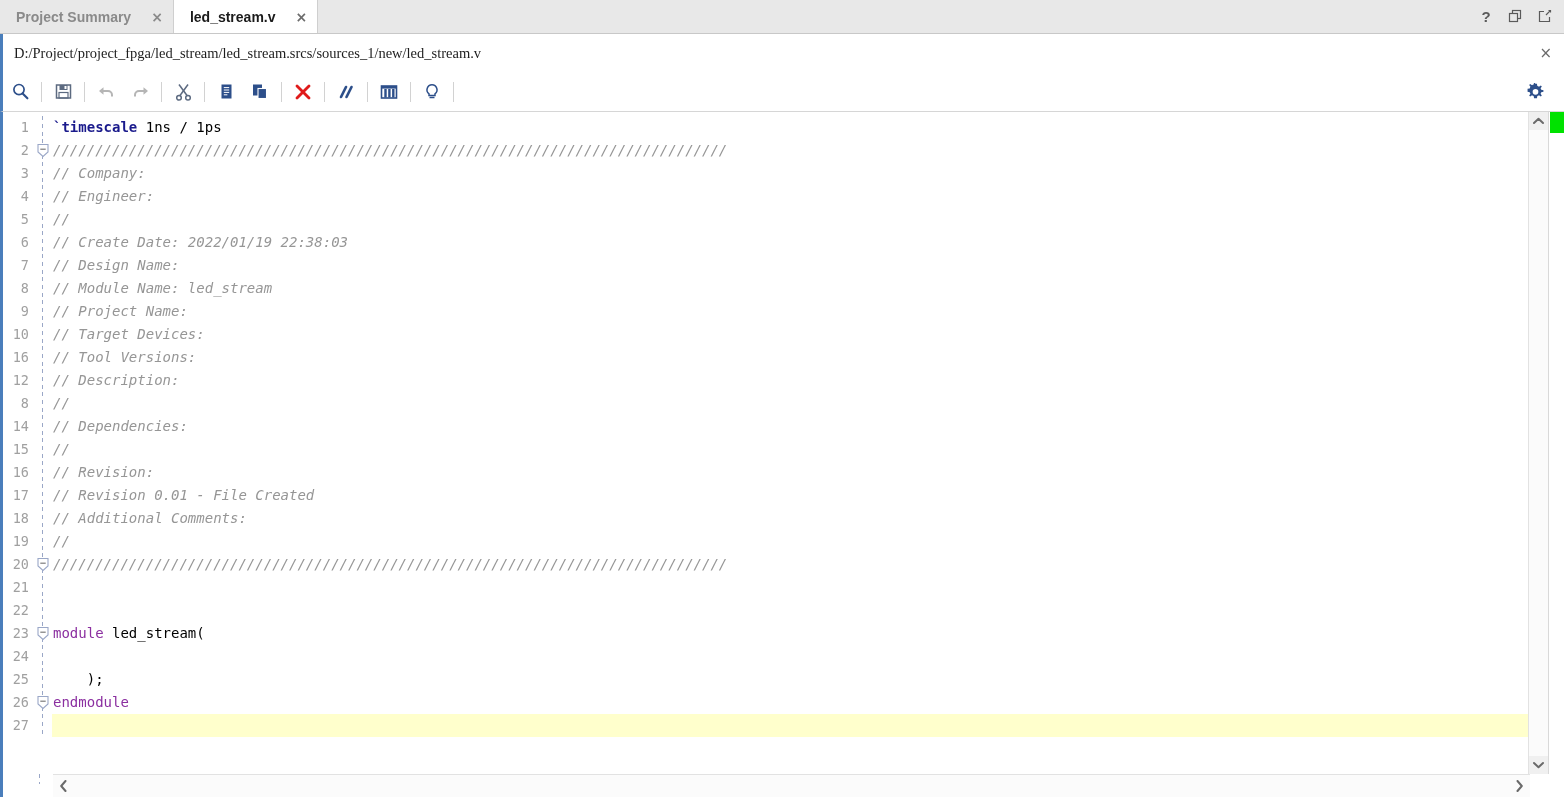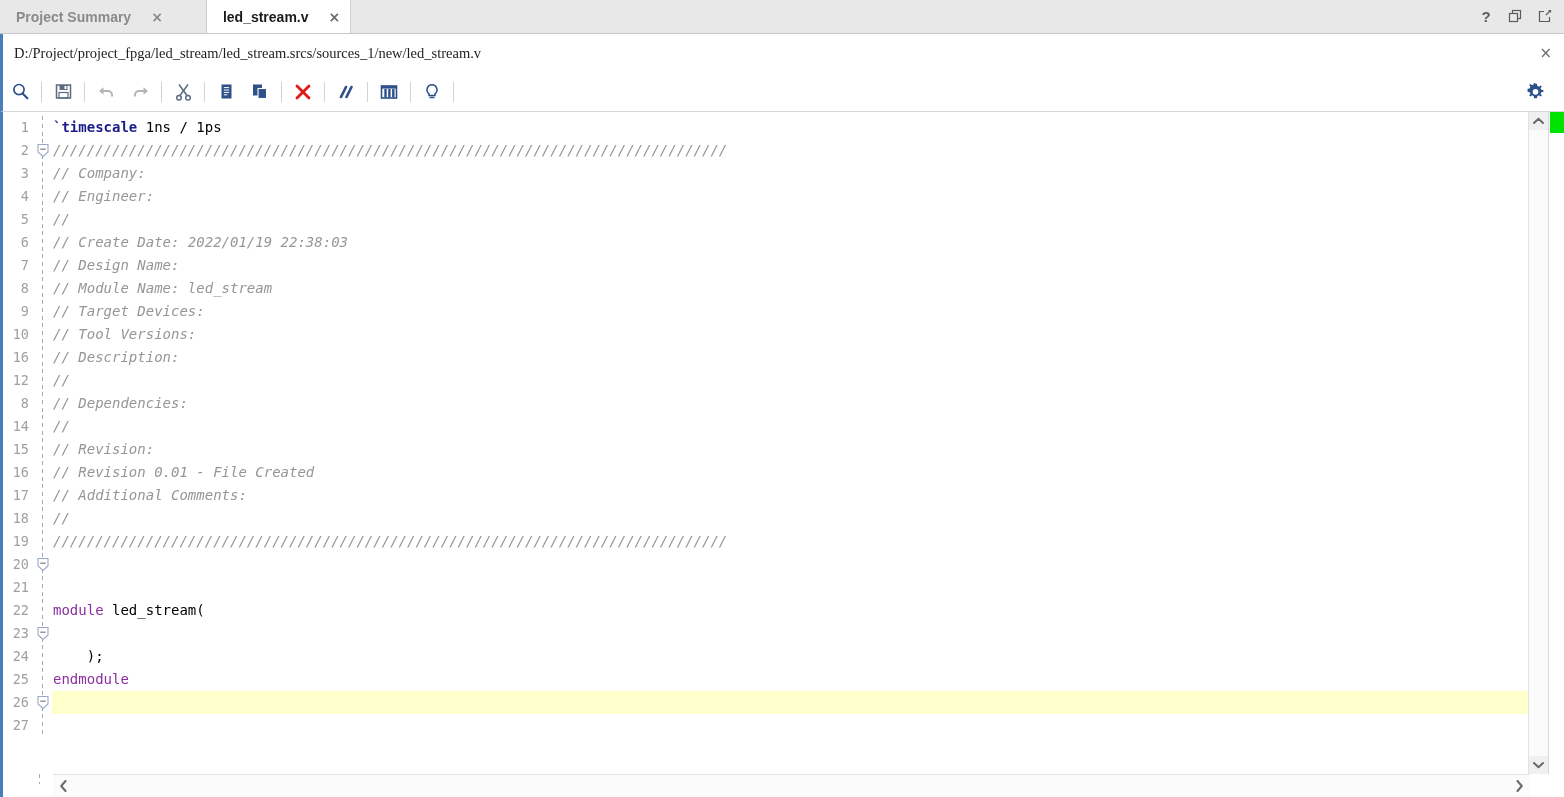--- a/index.html
+++ b/index.html
@@ -39,21 +39,20 @@
     color:#8a8a8a;
     font-weight:bold;
     background:#e8e8e8;
   }
   .tab.active{
     color:#1a1a1a;
     font-weight:bold;
     background:#ffffff;
     border-left:1px solid #cfcfcf;
     border-right:1px solid #cfcfcf;
-    margin-left:33px;
   }
   .tab .tab-label{white-space:nowrap;}
   .tab .tab-close{
     margin-left:20px;
     font-size:14px;
     color:#8a8a8a;
     line-height:1;
     font-family:"DejaVu Sans", sans-serif;
   }
   .tab.active .tab-close{color:#6d6d6d;}
@@ -533,20 +532,21 @@
         </div>
       <div class="codecol" id="codecol">
           <div class="code"><span class="tok-directive">`timescale</span><span class="tok-plain"> 1ns / 1ps</span></div>
           <div class="code"><span class="tok-comment">////////////////////////////////////////////////////////////////////////////////</span></div>
           <div class="code"><span class="tok-comment">// Company: </span></div>
           <div class="code"><span class="tok-comment">// Engineer: </span></div>
           <div class="code"><span class="tok-comment">// </span></div>
           <div class="code"><span class="tok-comment">// Create Date: 2022/01/19 22:38:03</span></div>
           <div class="code"><span class="tok-comment">// Design Name: </span></div>
           <div class="code"><span class="tok-comment">// Module Name: led_stream</span></div>
+          <div class="code"><span class="tok-comment">// Project Name: </span></div>
           <div class="code"><span class="tok-comment">// Target Devices: </span></div>
           <div class="code"><span class="tok-comment">// Tool Versions: </span></div>
           <div class="code"><span class="tok-comment">// Description: </span></div>
           <div class="code"><span class="tok-comment">// </span></div>
           <div class="code"><span class="tok-comment">// Dependencies: </span></div>
           <div class="code"><span class="tok-comment">// </span></div>
           <div class="code"><span class="tok-comment">// Revision:</span></div>
           <div class="code"><span class="tok-comment">// Revision 0.01 - File Created</span></div>
           <div class="code"><span class="tok-comment">// Additional Comments:</span></div>
           <div class="code"><span class="tok-comment">// </span></div>

